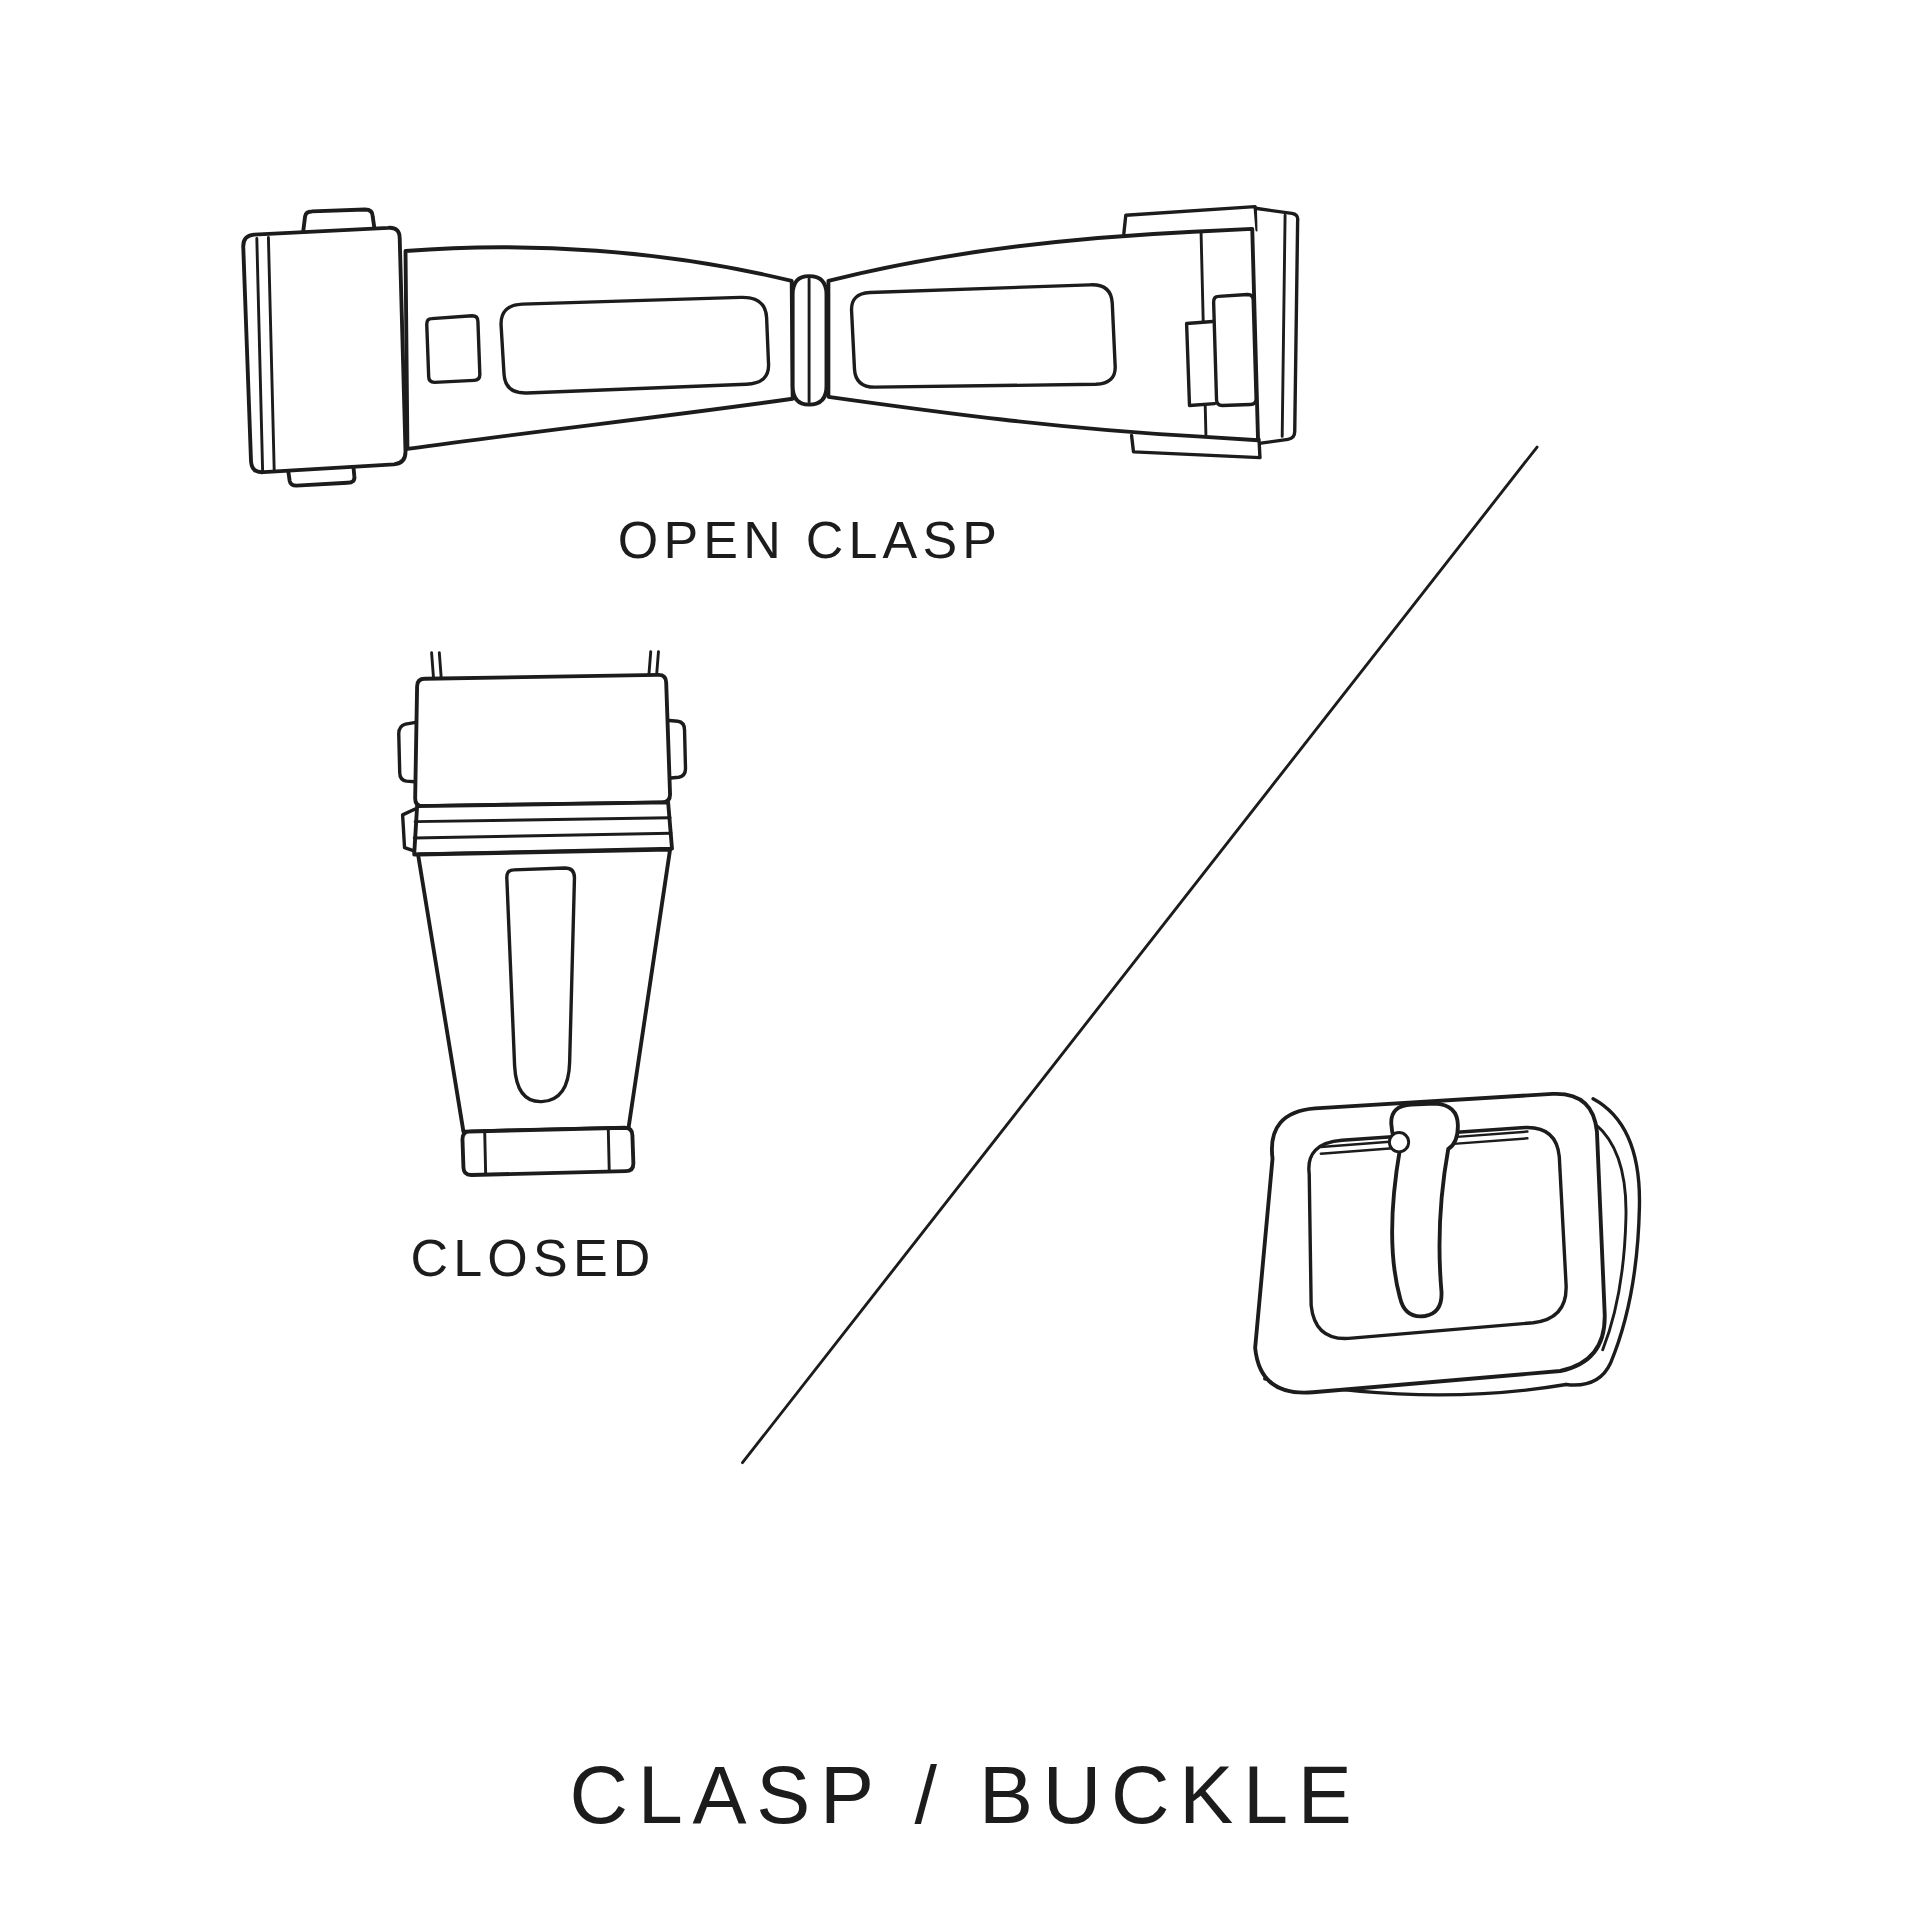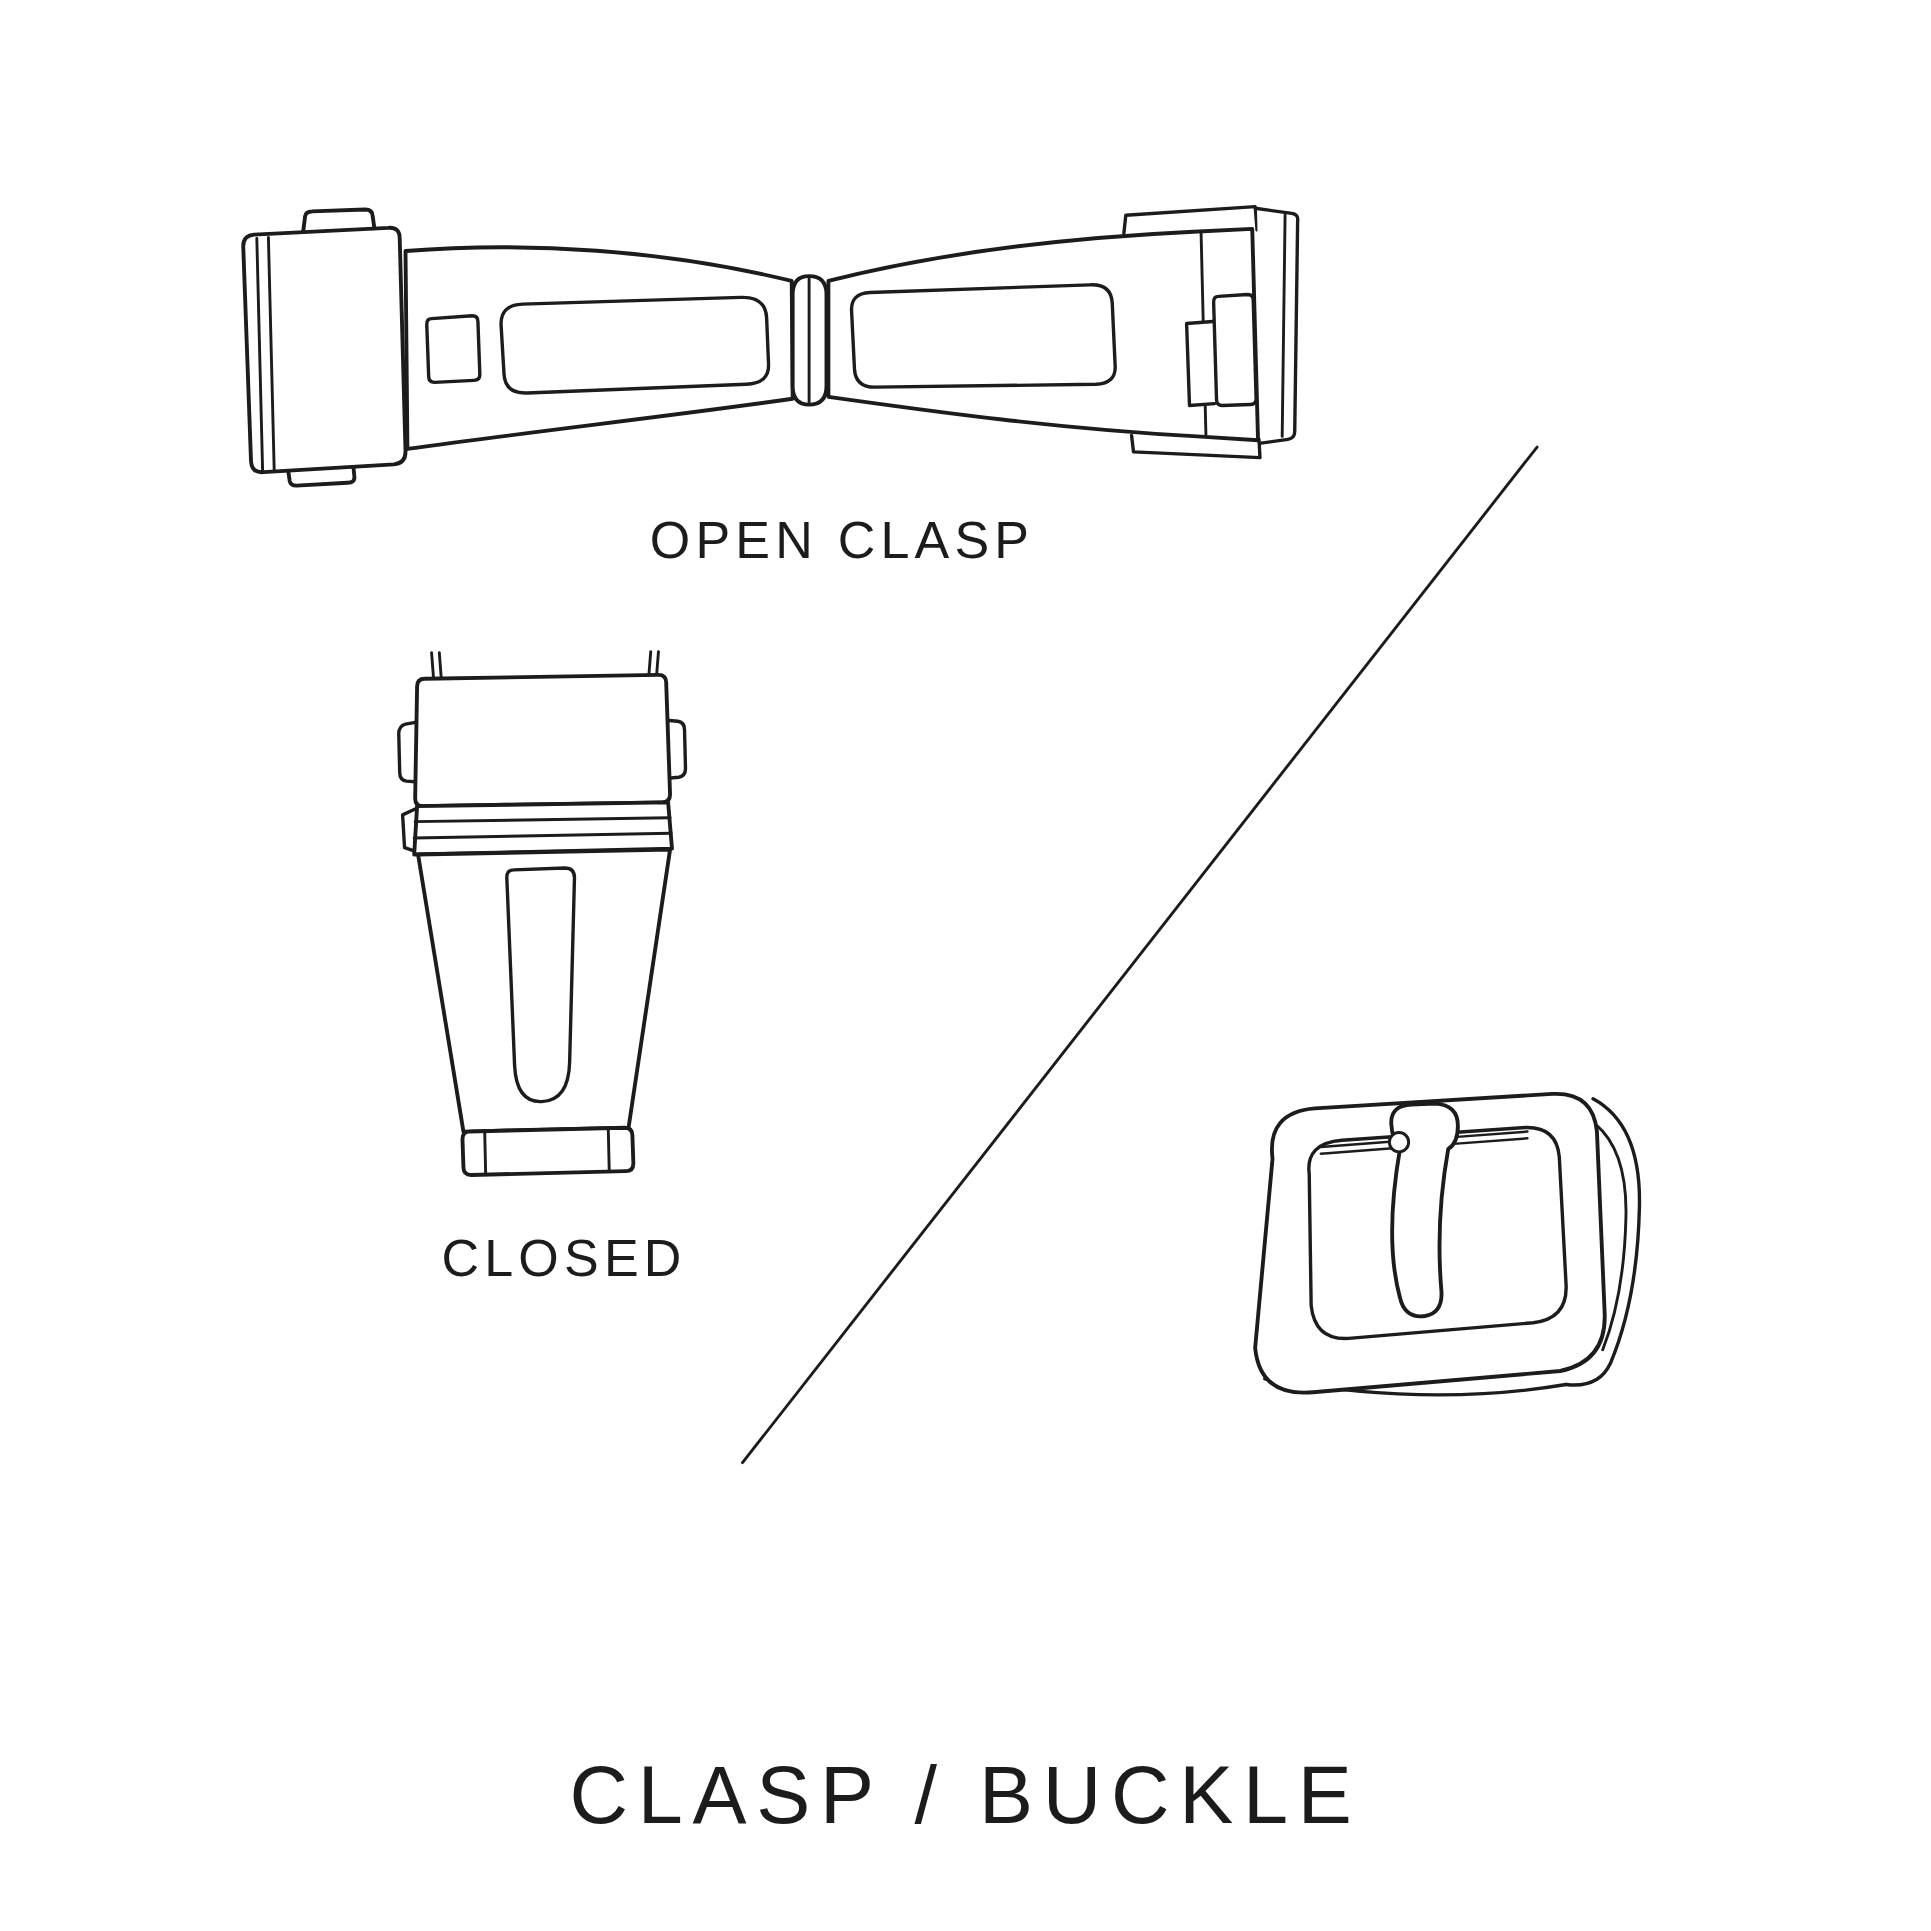--- a/index.html
+++ b/index.html
@@ -35,22 +35,22 @@
     left: 0;
     width: 100%;
     text-align: center;
     font-size: 81px;
     font-weight: 400;
     letter-spacing: 0.12em;
     color: var(--ink, #1c1c1c);
     white-space: nowrap;
     margin-top: 21px;
   }
-  .open-label   { left: 810px; top: 510px; margin-left: 32px; }
-  .closed-label { left: 564px; top: 1228px; }
+  .open-label   { left: 810px; top: 510px; }
+  .closed-label { left: 533px; top: 1228px; }
   .title        { top: 1728px; }
 </style>
 </head>
 <body>
 
 <div class="canvas">
 
   <svg width="1931" height="1931" viewBox="0 0 2000 2000" fill="none" stroke="currentColor" stroke-width="4" stroke-linejoin="round" stroke-linecap="round">
 
     <g fill="#ffffff">

